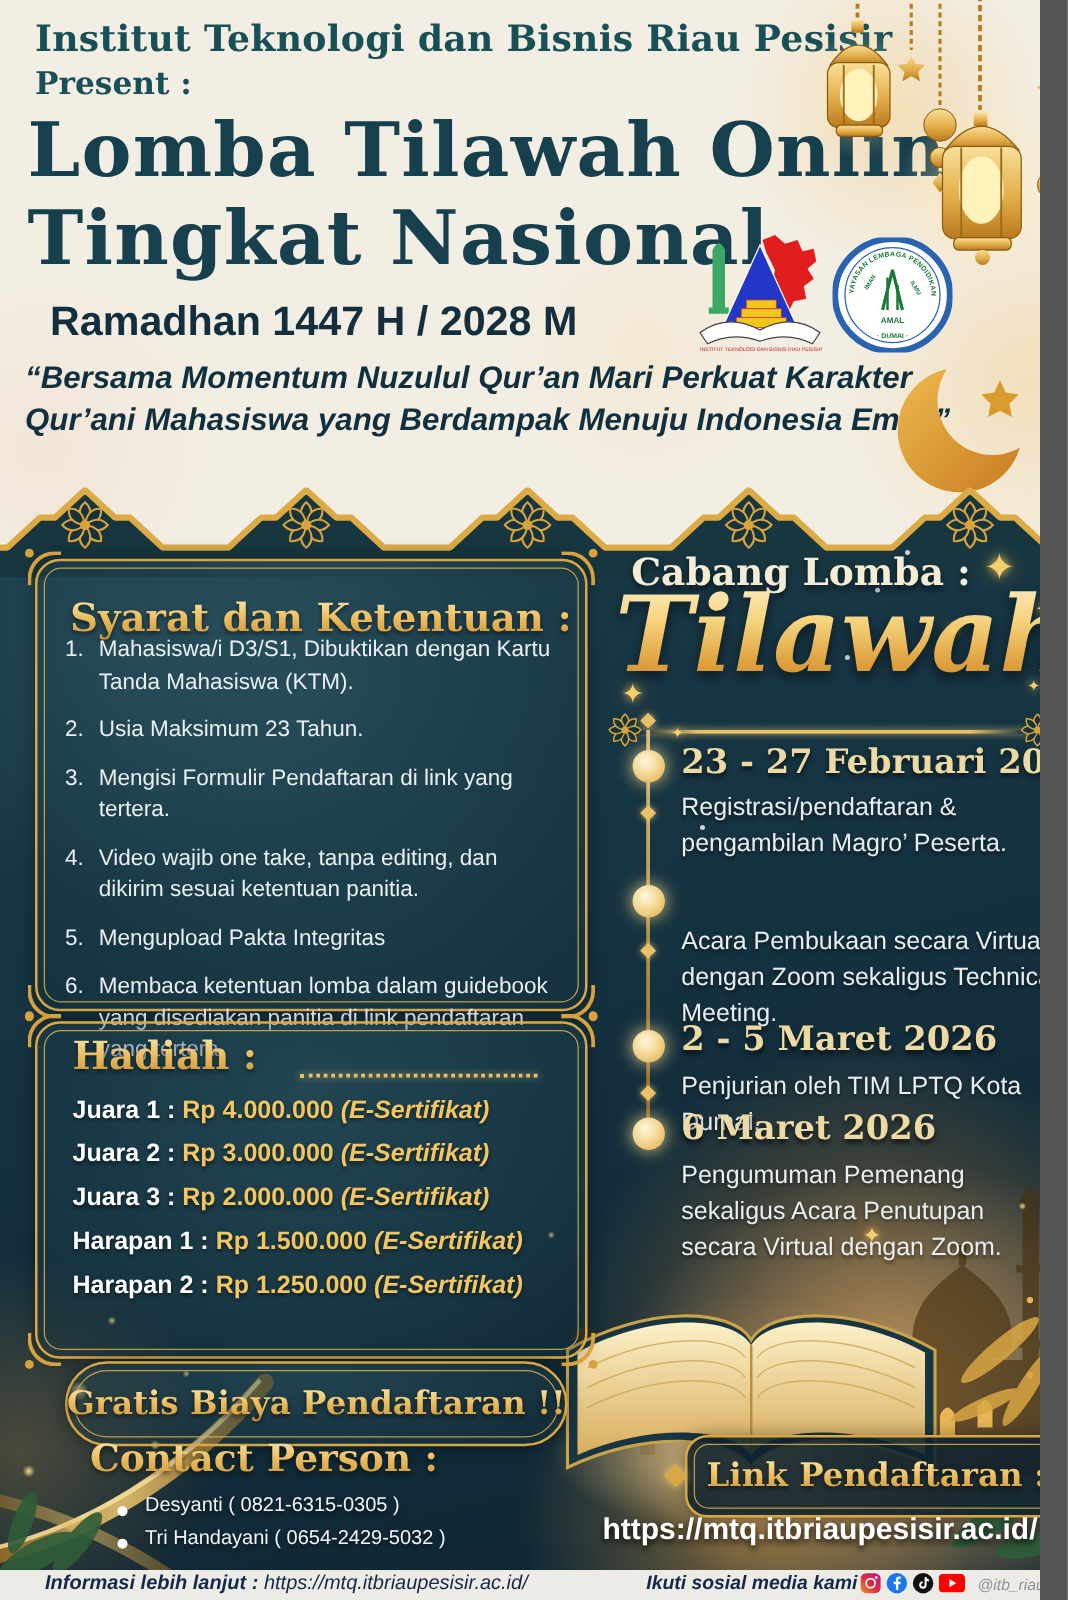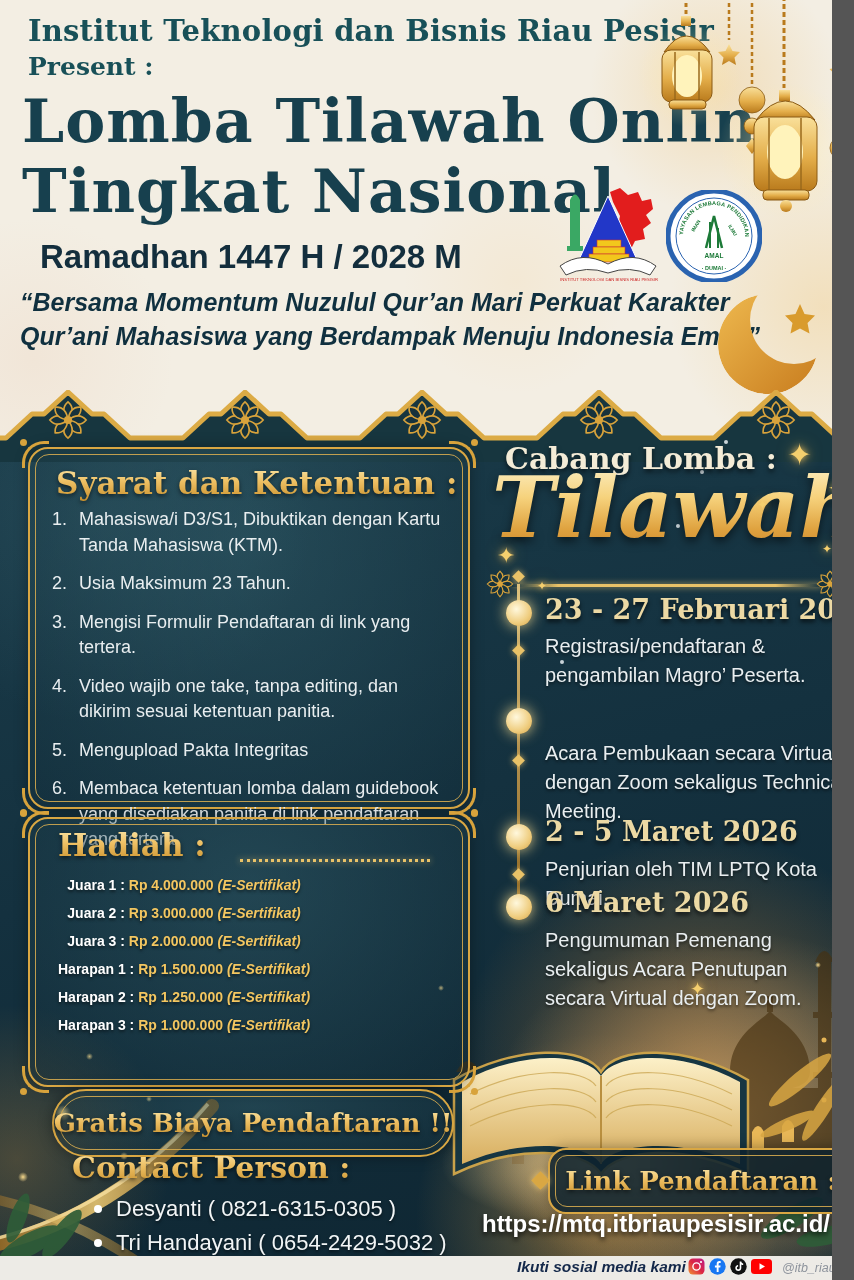--- a/index.html
+++ b/index.html
@@ -36,39 +36,39 @@
   .obox::before{content:'';position:absolute;inset:5px;border:1.5px solid rgba(222,176,80,.85);border-radius:14px;pointer-events:none;}
   .curl{position:absolute;width:24px;height:24px;border-left:3px solid #d8a33c;border-top:3px solid #d8a33c;border-top-left-radius:22px;pointer-events:none;}
   .curl::after{content:'';position:absolute;left:-5px;top:-5px;width:7px;height:7px;border-radius:50%;background:#d8a33c;}
   .curl.tl{left:-8px;top:-8px;} .curl.tr{right:-8px;top:-8px;transform:rotate(90deg);}
   .curl.bl{left:-8px;bottom:-8px;transform:rotate(-90deg);} .curl.br{right:-8px;bottom:-8px;transform:rotate(180deg);}
   .goldtxt{background:linear-gradient(180deg,#fbe9ae 0%,#eec064 45%,#c8902c 100%);
     -webkit-background-clip:text;background-clip:text;color:transparent;
     font-family:"DejaVu Serif",serif;font-weight:bold;filter:drop-shadow(0 2px 2px rgba(0,0,0,.55));}
   
   .syarat{left:28px;top:447px;width:438px;height:358px;}
-  .syarat-title{left:26px;top:16px;font-size:31px;}
+  .syarat-title{left:26px;top:28px;font-size:31px;}
   .syarat-list{position:absolute;left:22px;top:58px;width:398px;margin:0;padding:0;list-style:none;counter-reset:item;
     color:#e9eef0;font-size:18px;line-height:1.42;}
   .syarat-list li{position:relative;padding-left:27px;margin-bottom:13px;counter-increment:item;}
   .syarat-list li::before{content:counter(item) ".";position:absolute;left:0;}
   
   .hadiah{left:28px;top:817px;width:438px;height:266px;}
   .hadiah-title{left:28px;top:8px;font-size:31px;}
   .dotline{position:absolute;left:210px;top:40px;width:190px;border-top:3px dotted #e9c268;filter:drop-shadow(0 0 3px rgba(240,200,110,.8));}
   .hrows{position:absolute;left:28px;top:58px;}
-  .hrow{font-size:14px;font-weight:bold;margin-bottom:12px;white-space:nowrap;text-shadow:0 2px 3px rgba(0,0,0,.5);text-align:center;}
+  .hrow{font-size:20px;font-weight:bold;margin-bottom:12px;white-space:nowrap;text-shadow:0 2px 3px rgba(0,0,0,.5);}
   .hlabel{color:#ffffff;} .hamount{color:#f3c660;} .hnote{color:#f3c660;font-style:italic;}
   
   .gratis{left:52px;top:1089px;width:398px;height:64px;border-radius:34px;display:flex;align-items:center;justify-content:center;}
   .gratis::before{border-radius:28px;}
   .gratis-label{font-size:26px;white-space:nowrap;}
   
   .contact-title{left:72px;top:1150px;font-size:30px;}
-  .contact-list{position:absolute;left:92px;top:1196px;margin:0;padding:0;list-style:none;color:#f2f5f6;font-size:22px;}
+  .contact-list{position:absolute;left:92px;top:1196px;margin:0;padding:0;list-style:none;color:#f2f5f6;font-size:16px;}
   .contact-list li{position:relative;padding-left:24px;margin-bottom:8px;white-space:nowrap;text-shadow:0 2px 3px rgba(0,0,0,.5);}
   .contact-list li::before{content:'';position:absolute;left:2px;top:9px;width:8px;height:8px;border-radius:50%;background:#fff;}
   
   .cabang{left:505px;top:441px;font-size:30px;font-weight:bold;color:#f4ecd7;font-family:"DejaVu Serif",serif;text-shadow:0 3px 5px rgba(0,0,0,.6);}
   .tilawah{left:492px;top:458px;width:356px;text-align:center;font-size:84px;font-weight:bold;font-style:italic;
     font-family:"DejaVu Serif",serif;
     background:linear-gradient(180deg,#fdf3cf 0%,#f6d27c 40%,#dfa23f 72%,#c9832a 100%);
     -webkit-background-clip:text;background-clip:text;color:transparent;filter:drop-shadow(0 4px 5px rgba(0,0,0,.55));}
   .tdivider{left:512px;top:584px;width:310px;height:3px;background:linear-gradient(90deg,rgba(233,194,104,0),#e9c268 15%,#e9c268 85%,rgba(233,194,104,0));box-shadow:0 0 6px rgba(240,200,110,.8);}
   .tl-line{left:517px;top:584px;width:3px;height:332px;background:linear-gradient(180deg,#efce84,#9a6a1d);opacity:.9;}
@@ -352,21 +352,20 @@
     <span class="curl bl"></span>
     <span class="curl br"></span>
     <div class="abs goldtxt hadiah-title">Hadiah :</div>
     <div class="dotline"></div>
     <div class="hrows">
       <div class="hrow"><span class="hlabel">Juara 1 :</span> <span class="hamount">Rp 4.000.000</span> <span class="hnote">(E-Sertifikat)</span></div>
       <div class="hrow"><span class="hlabel">Juara 2 :</span> <span class="hamount">Rp 3.000.000</span> <span class="hnote">(E-Sertifikat)</span></div>
       <div class="hrow"><span class="hlabel">Juara 3 :</span> <span class="hamount">Rp 2.000.000</span> <span class="hnote">(E-Sertifikat)</span></div>
       <div class="hrow"><span class="hlabel">Harapan 1 :</span> <span class="hamount">Rp 1.500.000</span> <span class="hnote">(E-Sertifikat)</span></div>
       <div class="hrow"><span class="hlabel">Harapan 2 :</span> <span class="hamount">Rp 1.250.000</span> <span class="hnote">(E-Sertifikat)</span></div>
-      <div class="hrow"><span class="hlabel">Harapan 3 :</span> <span class="hamount">Rp 1.000.000</span> <span class="hnote">(E-Sertifikat)</span></div>
     </div>
   </div>
 
   <div class="obox gratis">
     <span class="goldtxt gratis-label">Gratis Biaya Pendaftaran !!</span>
   </div>
 
   <div class="abs goldtxt contact-title">Contact Person :</div>
   <ul class="contact-list">
     <li>Desyanti ( 0821-6315-0305 )</li>
@@ -412,20 +411,24 @@
   <div class="tl-desc" style="top:926px;width:300px;">Pengumuman Pemenang sekaligus Acara Penutupan secara Virtual dengan Zoom.</div>
 
   <div class="obox linkbadge">
     <span class="side-dmd" style="left:-16px;"></span>
     <span class="side-dmd" style="right:-16px;"></span>
     <span class="goldtxt link-label">Link Pendaftaran :</span>
   </div>
   <div class="abs url">https://mtq.itbriaupesisir.ac.id/</div>
 
   <div class="abs footer"></div>
+  <div class="abs f-info">
+    <span class="f-label">Informasi lebih lanjut :</span>
+    <span class="f-url">https://mtq.itbriaupesisir.ac.id/</span>
+  </div>
   <div class="abs f-social-label">Ikuti sosial media kami :</div>
   <div class="abs f-icons">
     <svg width="17" height="17" viewBox="0 0 17 17">
       <defs>
           <linearGradient id="ig" x1="0" y1="1" x2="1" y2="0">
             <stop offset="0" stop-color="#f09433"></stop>
             <stop offset=".5" stop-color="#dc2743"></stop>
             <stop offset="1" stop-color="#bc1888"></stop>
           </linearGradient>
         </defs>

